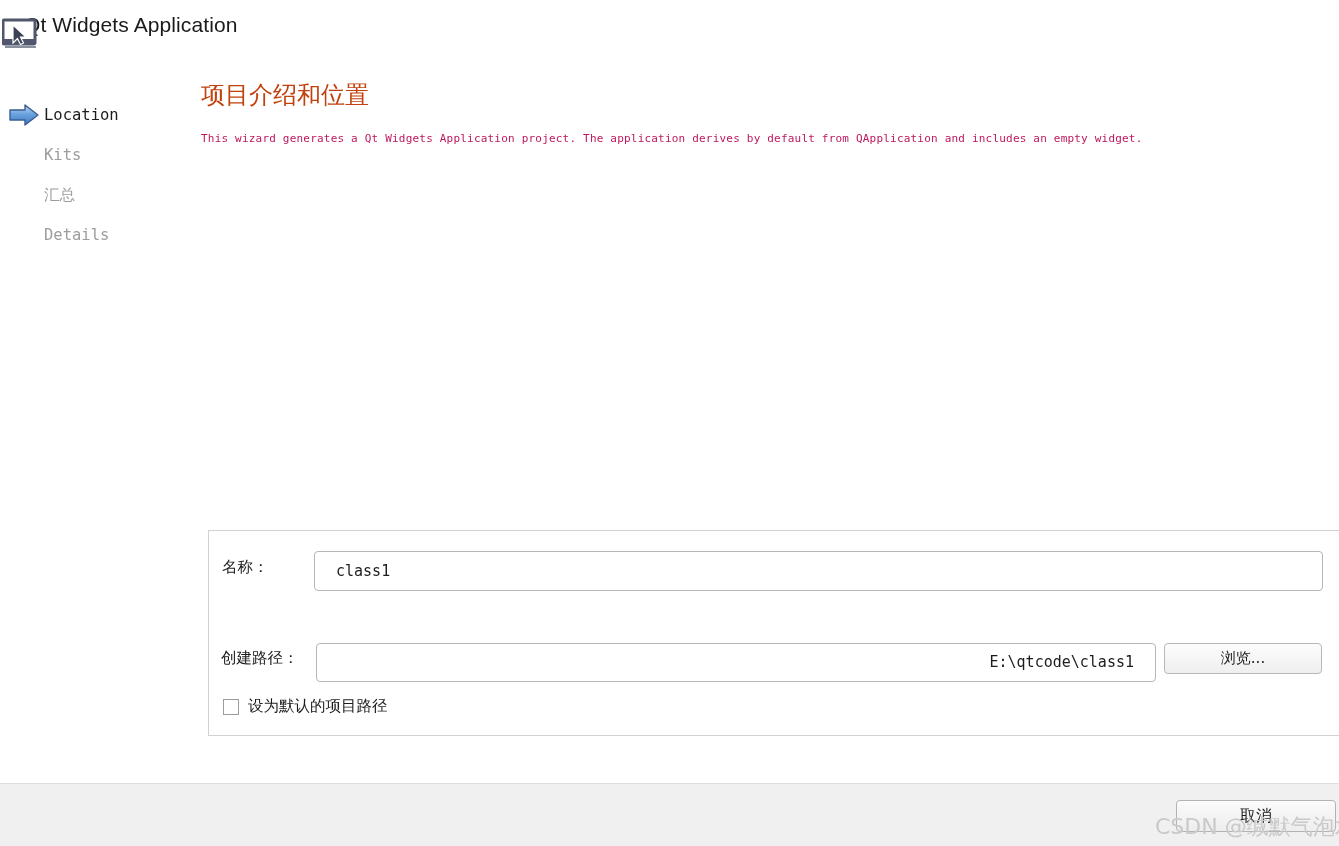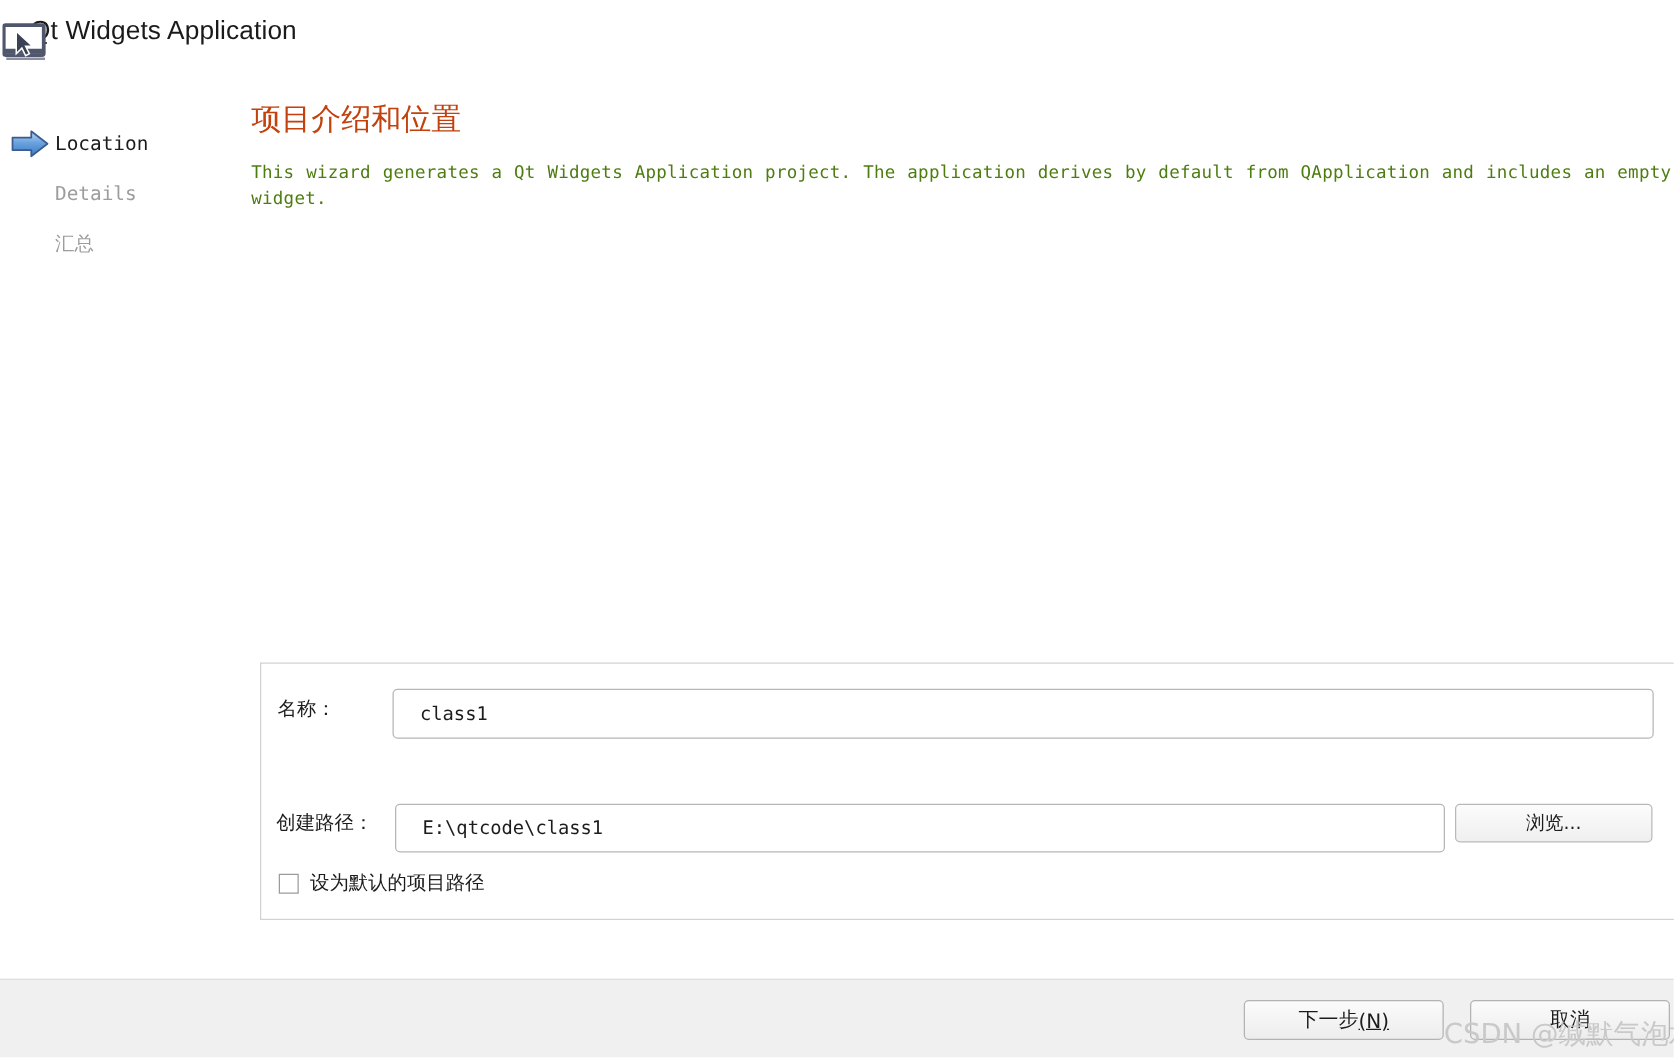--- a/index.html
+++ b/index.html
@@ -76,23 +76,23 @@
     font-size: 24px;
     color: #c2410c;
     font-family: "DejaVu Sans", sans-serif;
     white-space: nowrap;
   }
   .page-desc {
     position: absolute;
     left: 1px; top: 128px;
     width: 1136px;
     font-family: "DejaVu Sans Mono", "Liberation Mono", monospace;
-    font-size: 14px;
+    font-size: 11px;
     line-height: 21px;
-    color: #4d7c0f;
+    color: #be185d;
     letter-spacing: 0.2px;
     text-align: justify;
     text-align-last: left;
   }
 
   
   .form-panel {
     position: absolute;
     left: 208px; top: 530px;
     width: 1202px; height: 206px;
@@ -122,20 +122,21 @@
   }
   .field-name {
     left: 105px; top: 20px;
     width: 1009px; height: 40px;
     line-height: 38px;
   }
   .field-path {
     left: 107px; top: 112px;
     width: 840px; height: 39px;
     line-height: 37px;
+    text-align: right;
   }
   .browse-btn {
     position: absolute;
     left: 955px; top: 112px;
     width: 158px; height: 31px;
     border: 1px solid #b8b8b8;
     border-radius: 4px;
     background: linear-gradient(#fcfcfc, #efefef);
     font-family: "DejaVu Sans", sans-serif;
     font-size: 15px;
@@ -231,24 +232,27 @@
               <stop offset="45%" stop-color="#6ba3df"></stop>
               <stop offset="100%" stop-color="#3d79c0"></stop>
             </linearGradient>
           </defs>
           <path d="M2 7 L17 7 L17 2 L30 12 L17 22 L17 17 L2 17 Z" fill="url(#arrGrad)" stroke="#3a5d91" stroke-width="1.4" stroke-linejoin="round"></path>
         </svg>
       </span>
       <span>Location</span>
     </div>
     <div class="side-item">
-      <span>Details</span>
+      <span>Kits</span>
     </div>
     <div class="side-item">
       <span>汇总</span>
+    </div>
+    <div class="side-item">
+      <span>Details</span>
     </div>
   </div>
 
   <div class="content">
     <div class="page-heading">项目介绍和位置</div>
     <div class="page-desc">This wizard generates a Qt Widgets Application project. The application derives by default from QApplication and includes an empty widget.</div>
   </div>
 
   <div class="form-panel">
 
@@ -261,22 +265,18 @@
     <div class="browse-btn">浏览...</div>
 
     <div class="chk-row">
       <span class="chkbox"></span>
       <span class="chk-label">设为默认的项目路径</span>
     </div>
   </div>
 
   <div class="footer"></div>
 
-  <div class="foot-btn btn-next">
-      <span>下一步</span>
-      <u>(N)</u>
-    </div>
 
   <div class="foot-btn btn-cancel">取消</div>
 
   <div class="watermark">CSDN @缄默气泡水</div>
 
 </div>
 
 </body></html>

